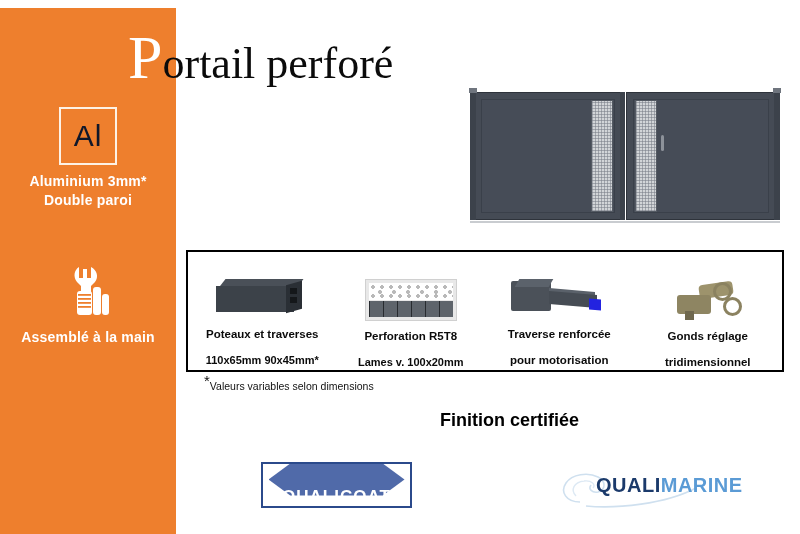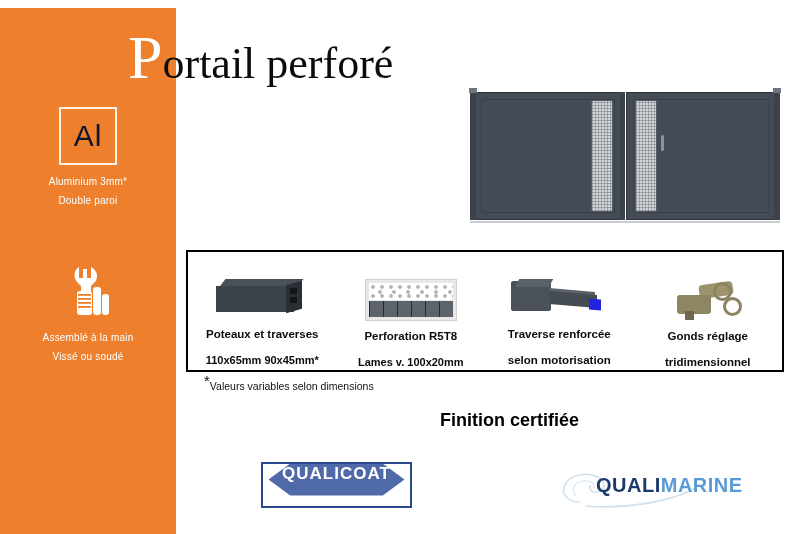--- a/index.html
+++ b/index.html
@@ -3,21 +3,21 @@
 <meta charset="utf-8">
 <style>
   html,body{margin:0;padding:0;background:#ffffff;}
   body{width:800px;height:534px;overflow:hidden;font-family:"Liberation Sans",sans-serif;}
   #page{position:relative;width:800px;height:534px;background:#ffffff;}
 
   
   #sidebar{position:absolute;left:0;top:8px;width:176px;height:526px;background:#ee7f2d;}
   .side-block{position:absolute;width:176px;text-align:center;}
   .side-icon{height:72px;display:flex;align-items:center;justify-content:center;}
-  .side-cap{color:#ffffff;font-size:10px;font-weight:normal;letter-spacing:.2px;line-height:19px;}
+  .side-cap{color:#ffffff;font-size:14px;font-weight:bold;letter-spacing:.2px;line-height:19px;}
 
   .al-box{width:58px;height:58px;border:2px solid #fdf2e6;box-sizing:border-box;
           display:flex;align-items:center;justify-content:center;}
   .al-txt{color:#0f172a;font-size:30px;font-weight:300;font-family:"Liberation Sans",sans-serif;letter-spacing:1px;}
 
   
   #title{position:absolute;left:128px;top:26px;height:62px;white-space:nowrap;}
   .t-p{font-family:"Liberation Serif",serif;font-size:62px;color:#ffffff;line-height:62px;vertical-align:baseline;}
   .t-rest{font-family:"Liberation Serif",serif;font-size:44px;color:#0b0b0b;line-height:62px;vertical-align:baseline;}
 
@@ -81,21 +81,21 @@
 
   
   #footnote{position:absolute;left:204px;top:380px;font-size:10.5px;font-weight:normal;color:#111;}
   #footnote .star{font-size:15px;vertical-align:super;line-height:0;}
   #finition{position:absolute;left:440px;top:410px;font-size:18px;font-weight:bold;color:#000;}
 
   
   #logo-qualicoat{position:absolute;left:261px;top:462px;width:151px;height:46px;
                   border:2px solid #2b4a8b;box-sizing:border-box;background:#ffffff;
                   display:flex;align-items:center;justify-content:center;}
-  .qc-diamond{position:relative;width:136px;height:43px;display:flex;align-items:flex-start;justify-content:center;}
+  .qc-diamond{position:relative;width:136px;height:43px;display:flex;align-items:flex-end;justify-content:center;}
   .qc-shape{position:absolute;left:0;top:0;width:136px;height:32px;background:#3d5aa0;
             clip-path:polygon(0% 50%,16% 0%,84% 0%,100% 50%,84% 100%,16% 100%);opacity:.9;}
   .qc-text{position:relative;font-size:17px;font-weight:bold;color:#ffffff;letter-spacing:1px;
            font-family:"Liberation Sans",sans-serif;}
 
   #logo-qualimarine{position:absolute;left:546px;top:462px;width:168px;height:46px;}
   .qm-swirl{position:absolute;left:0;top:0;width:168px;height:46px;}
   .qm-text{position:absolute;left:14px;top:12px;font-size:20px;font-weight:bold;letter-spacing:.5px;margin-left:36px;}
   .qm-a{color:#1b3a6b;}
   .qm-b{color:#5b9bd5;}
@@ -128,21 +128,20 @@
             <rect x="21" y="33" width="13" height="1.8"></rect>
             <rect x="21" y="37" width="13" height="1.8"></rect>
             <rect x="21" y="41" width="13" height="1.8"></rect>
             <rect x="21" y="45" width="13" height="1.8"></rect>
           </g>
           <rect x="36" y="26" width="8" height="28" rx="3" fill="#ffffff"></rect>
           <rect x="45" y="33" width="7" height="21" rx="3" fill="#ffffff"></rect>
         </svg>
       </div>
       <div class="side-cap">Assemblé à la main</div>
-      <div class="side-cap">Vissé ou soudé</div>
     </div>
 
   </div>
 
   <div id="title">
     <span class="t-p">P</span><span class="t-rest">ortail perforé</span>
   </div>
 
   <div id="gate-wrap">
     <div class="gate">
@@ -198,21 +197,21 @@
       <div class="fthumb">
         <div class="thumb-motor">
           <div class="tm-body"></div>
           <div class="tm-body2"></div>
           <div class="tm-arm2"></div>
           <div class="tm-arm"></div>
           <div class="tm-blue"></div>
         </div>
       </div>
       <div class="fcap">Traverse renforcée</div>
-      <div class="fcap">selon motorisation</div>
+      <div class="fcap">pour motorisation</div>
     </div>
 
     <div class="fcell">
       <div class="fthumb">
         <div class="thumb-hinge">
           <div class="th-b"></div>
           <div class="th-a"></div>
           <div class="th-ring" style="left:40px;top:3px;"></div>
           <div class="th-ring" style="left:50px;top:18px;"></div>
           <div class="th-stem"></div>

